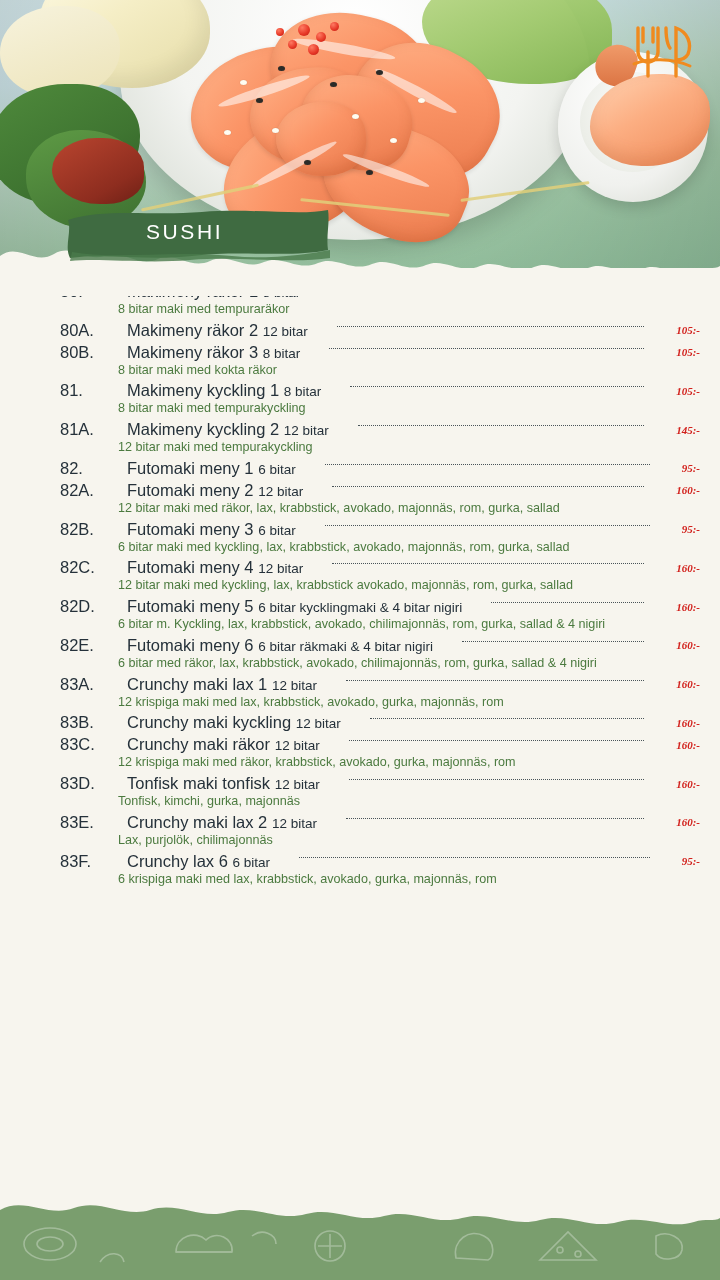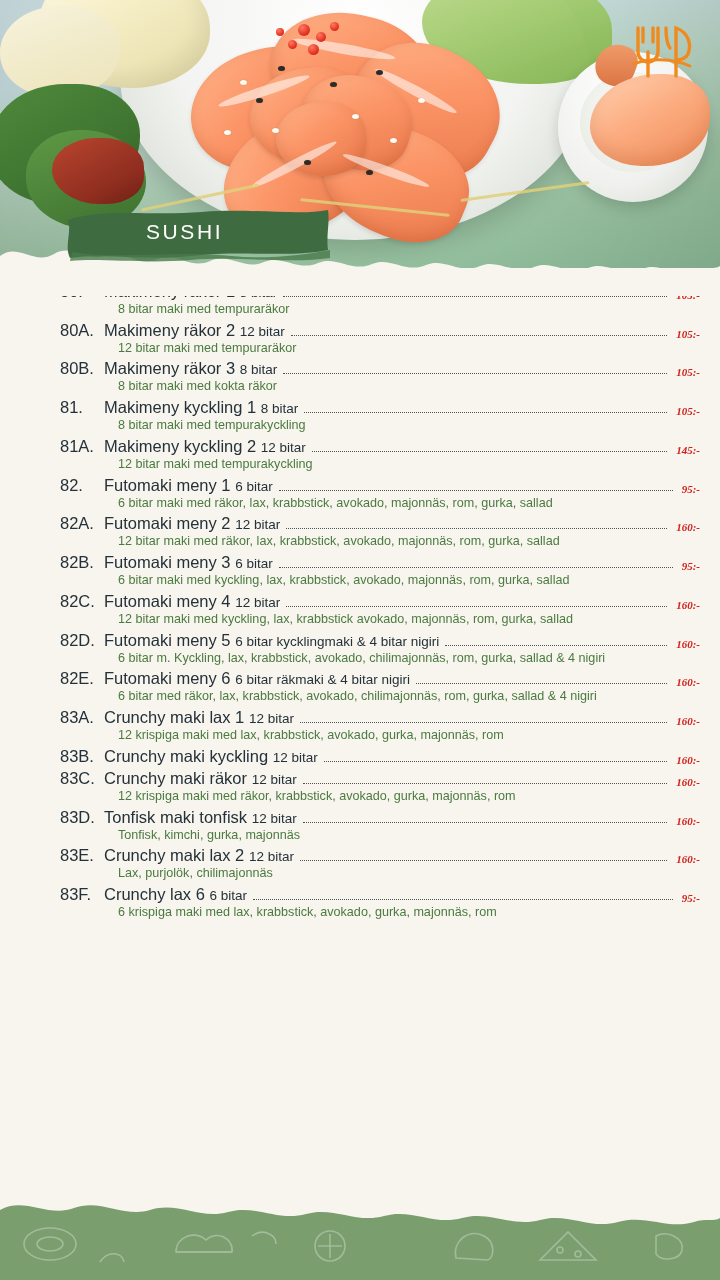--- a/index.html
+++ b/index.html
@@ -201,22 +201,23 @@
     top: 282px; left: 8px;
     width: 720px;
     padding: 0 28px 0 52px;
     z-index: 3;
   }
   .item {
     margin-bottom: 3px;
   }
   .item-line {
     display: flex;
-    align-items: flex-end;
+    align-items: center;
     width: 100%;
+    gap: 23px;
   }
   .num {
     color: #25313a;
     font-size: 16.5px;
     width: 44px;
     flex: 0 0 44px;
     text-align: left;
   }
   .name {
     color: #25313a;
@@ -365,21 +366,20 @@
         </div>
         <div class="desc">8 bitar maki med tempuraräkor</div>
       </div>
       <div class="item">
         <div class="item-line">
           <span class="num">80A.</span>
           <span class="name"><span>Makimeny räkor 2</span> <span class="small">12 bitar</span></span>
           <span class="dots"></span>
           <span class="price">105:-</span>
         </div>
-        <div class="desc">12 bitar maki med tempuraräkor</div>
       </div>
       <div class="item">
         <div class="item-line">
           <span class="num">80B.</span>
           <span class="name"><span>Makimeny räkor 3</span> <span class="small">8 bitar</span></span>
           <span class="dots"></span>
           <span class="price">105:-</span>
         </div>
         <div class="desc">8 bitar maki med kokta räkor</div>
       </div>
@@ -401,21 +401,20 @@
         </div>
         <div class="desc">12 bitar maki med tempurakyckling</div>
       </div>
       <div class="item">
         <div class="item-line">
           <span class="num">82.</span>
           <span class="name"><span>Futomaki meny 1</span> <span class="small">6 bitar</span></span>
           <span class="dots"></span>
           <span class="price">95:-</span>
         </div>
-        <div class="desc">6 bitar maki med räkor, lax, krabbstick, avokado, majonnäs, rom, gurka, sallad</div>
       </div>
       <div class="item">
         <div class="item-line">
           <span class="num">82A.</span>
           <span class="name"><span>Futomaki meny 2</span> <span class="small">12 bitar</span></span>
           <span class="dots"></span>
           <span class="price">160:-</span>
         </div>
         <div class="desc">12 bitar maki med räkor, lax, krabbstick, avokado, majonnäs, rom, gurka, sallad</div>
       </div>

